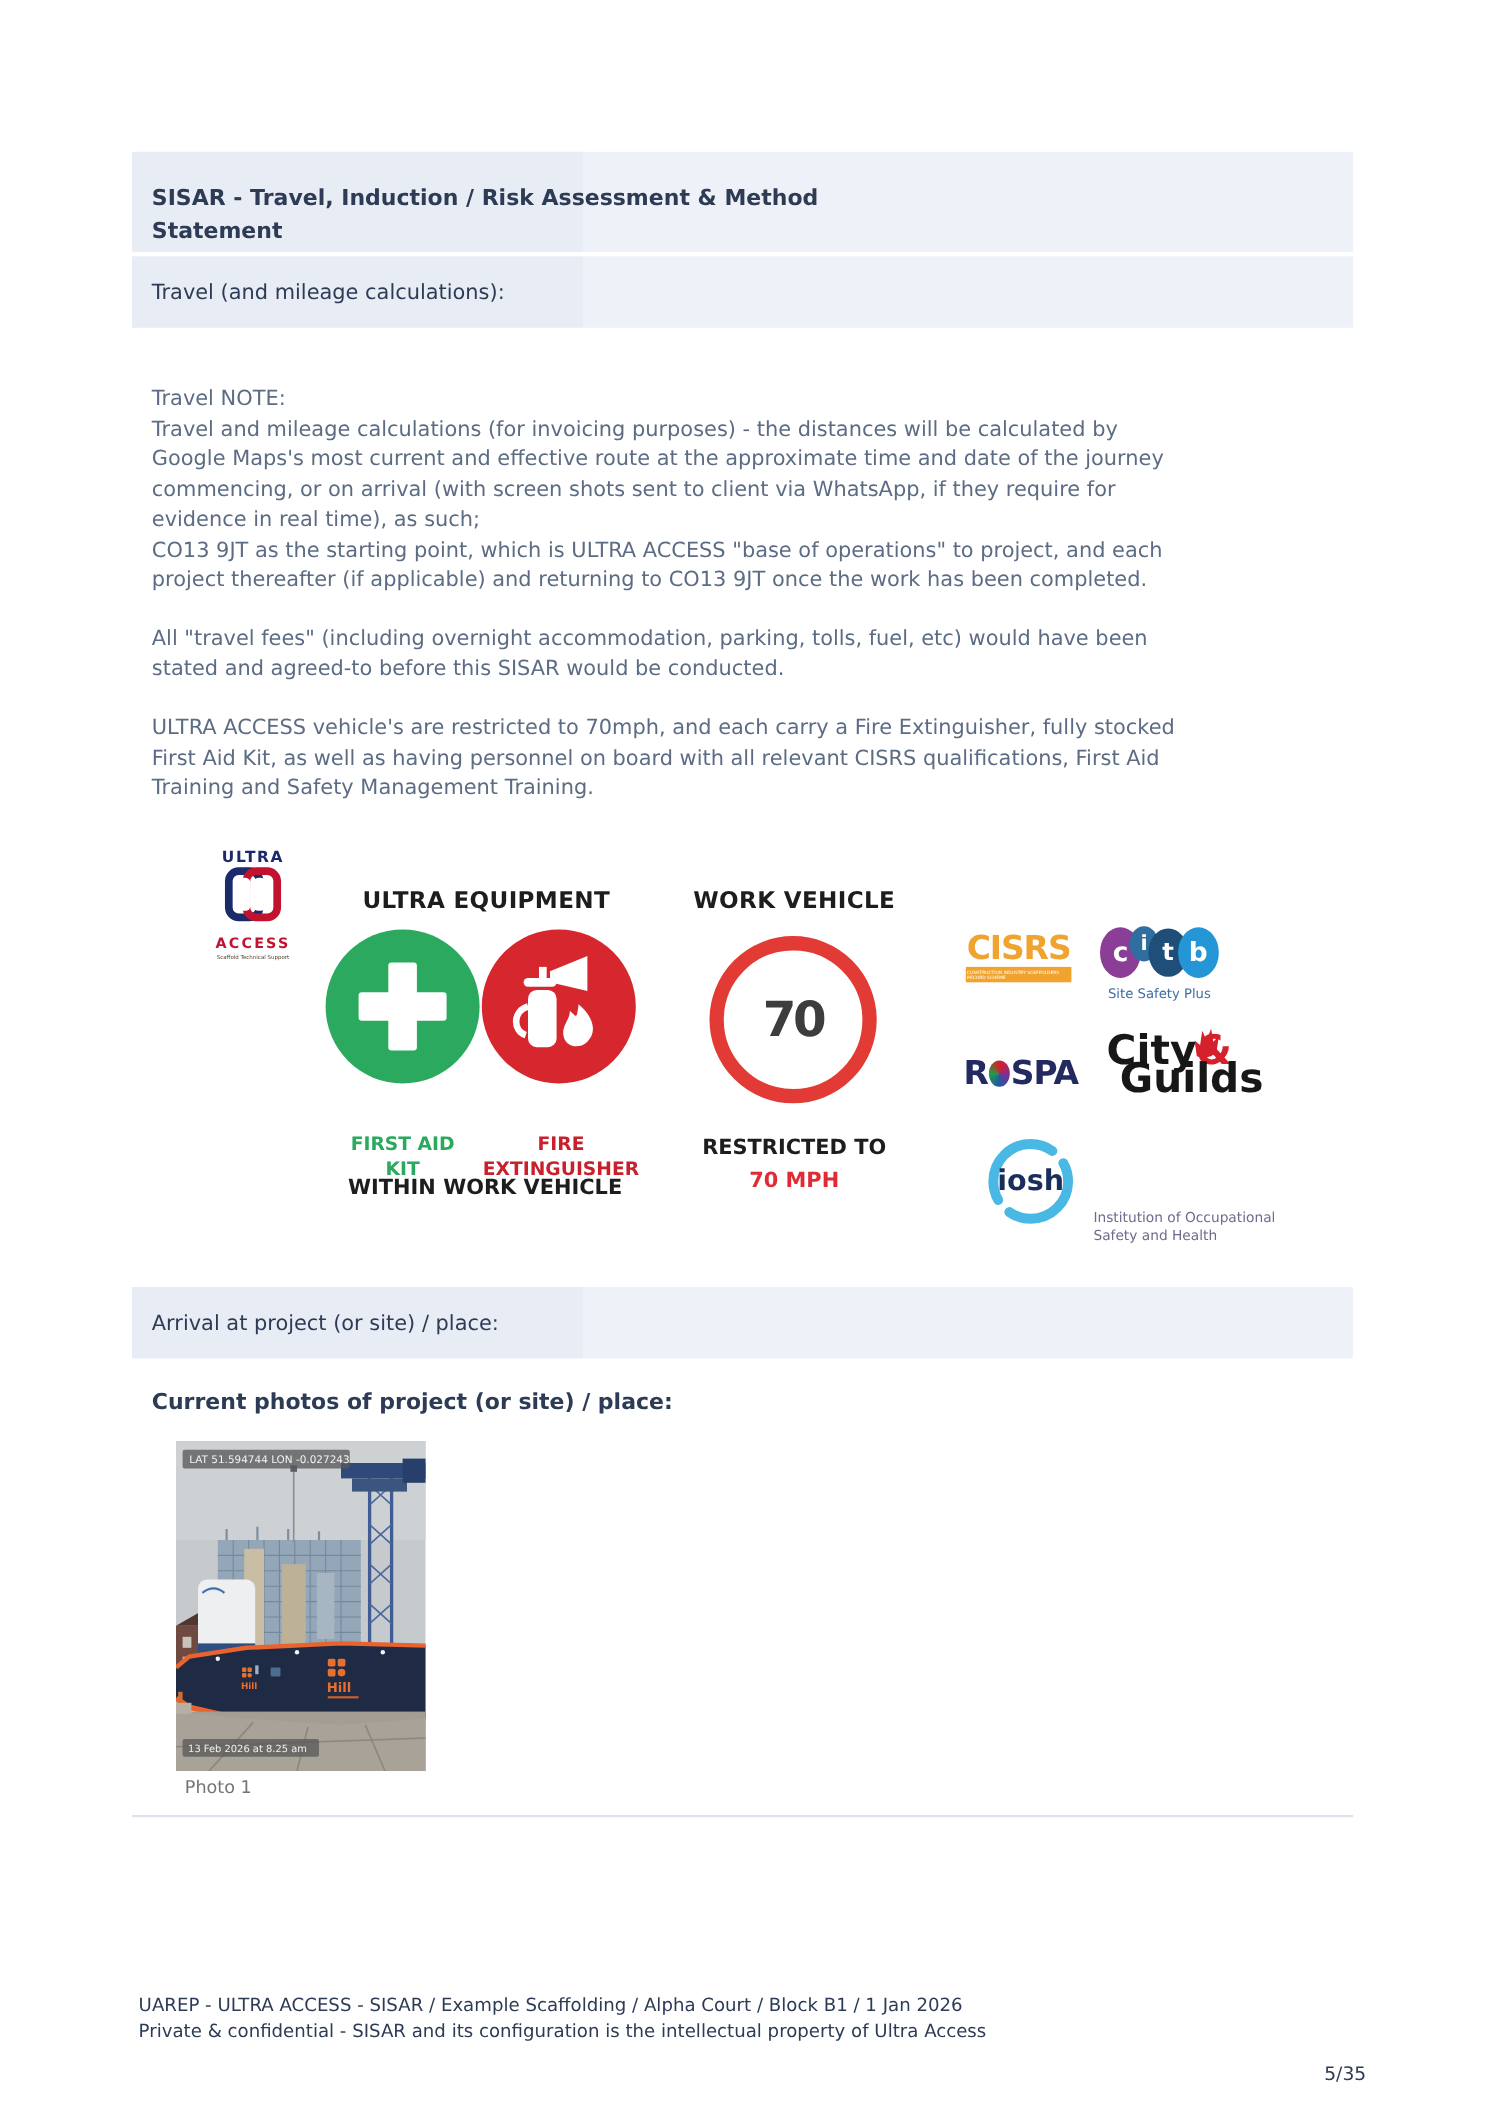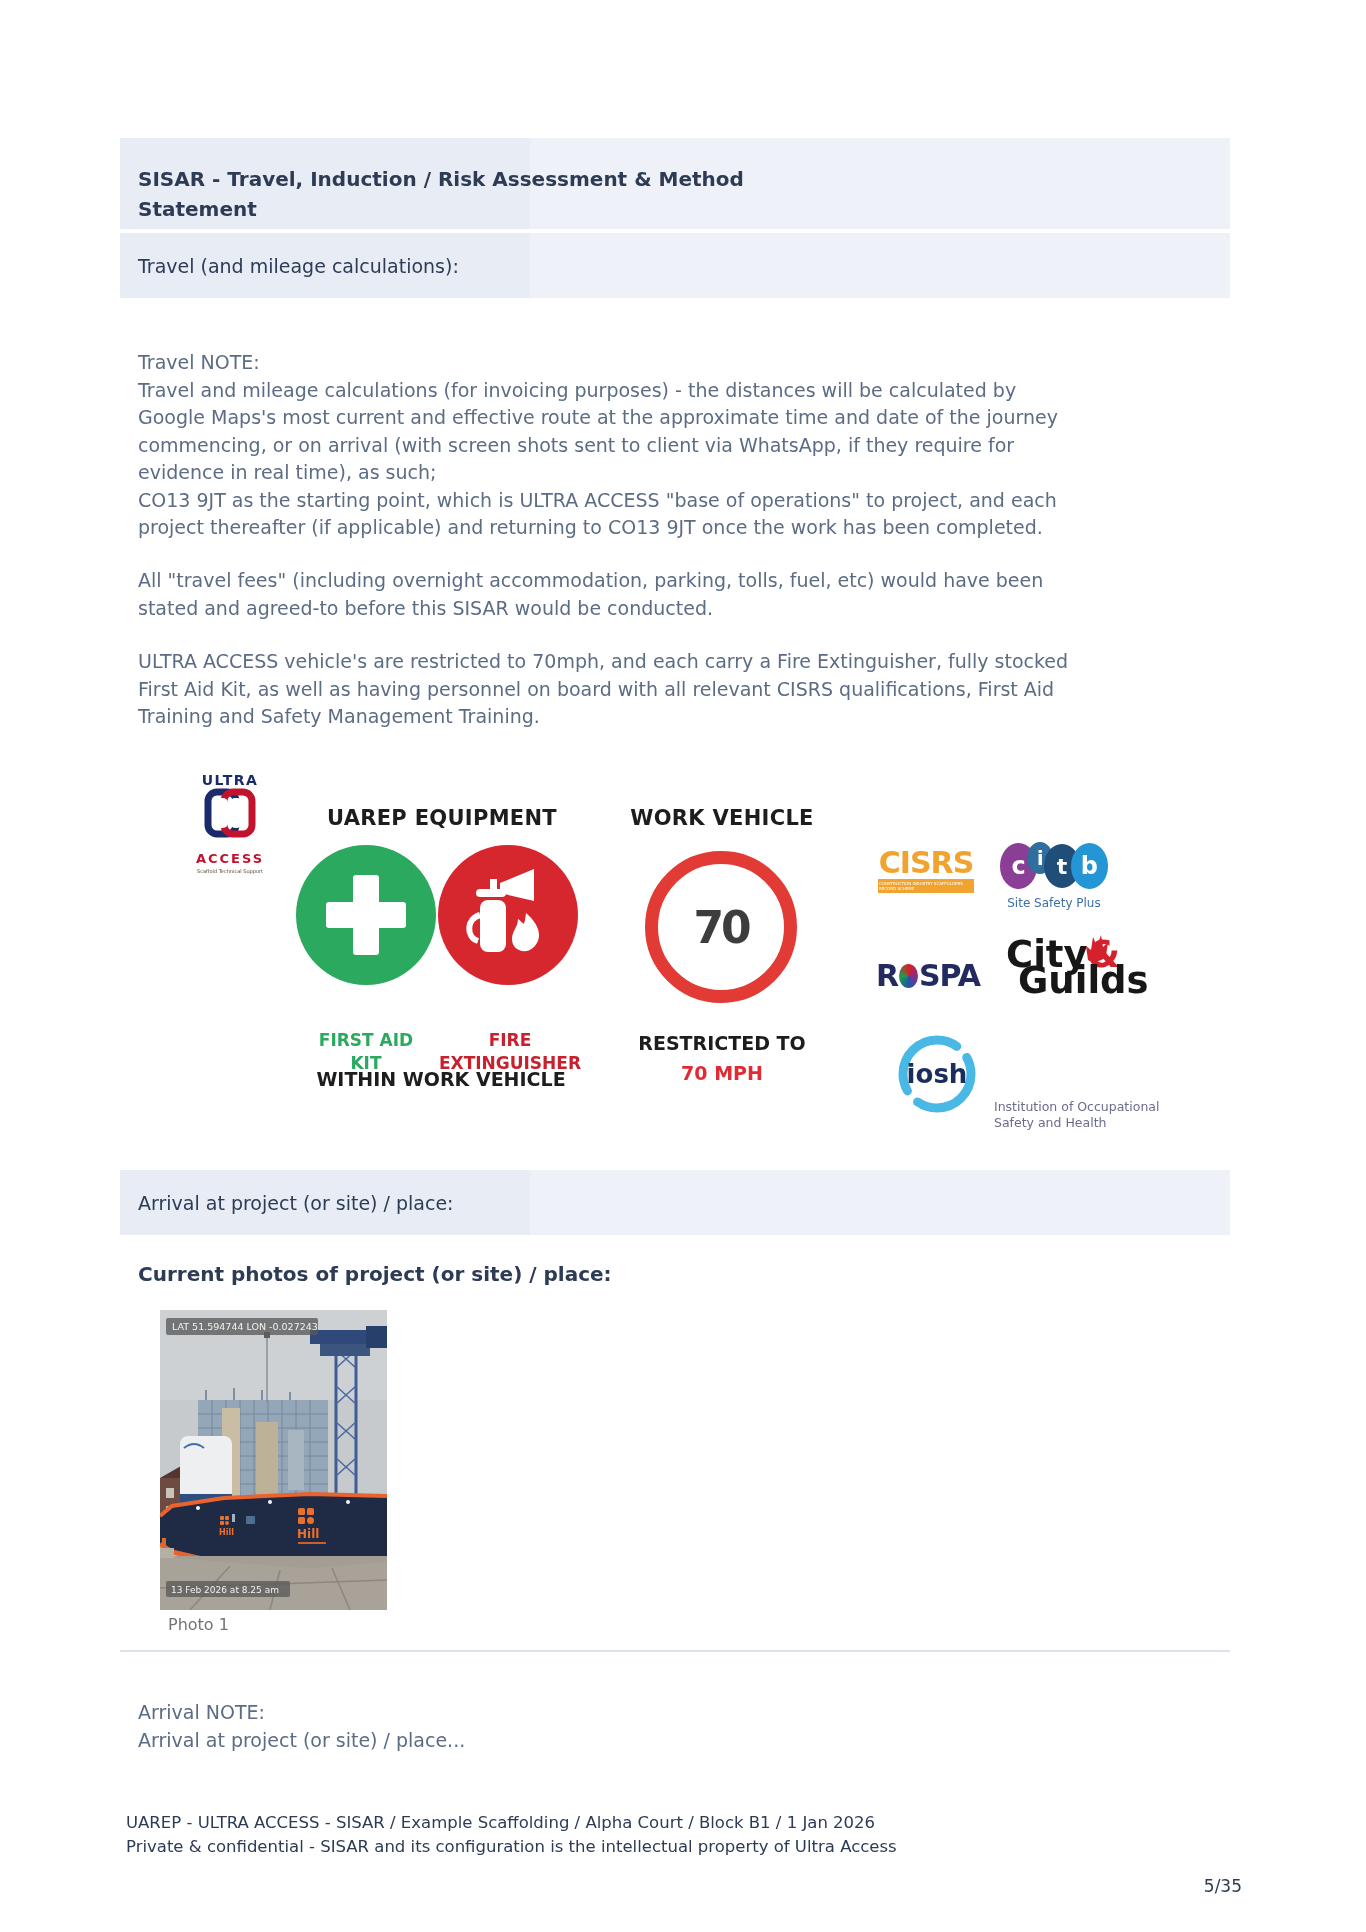--- a/index.html
+++ b/index.html
@@ -129,21 +129,21 @@
         <rect x="5" y="4" width="28" height="42" rx="9" fill="none" stroke="#1b2a6b" stroke-width="7"></rect>
         <rect x="21" y="4" width="28" height="42" rx="9" fill="none" stroke="#c1122f" stroke-width="7"></rect>
         <rect x="13" y="10" width="12" height="30" rx="5" fill="#ffffff"></rect>
         <rect x="27" y="10" width="12" height="30" rx="5" fill="#ffffff"></rect>
       </svg>
     </div>
     <div class="u2">ACCESS</div>
     <div class="u3">Scaffold Technical Support</div>
   </div>
 
-  <div class="col-h" style="left:290px; top:806px; width:304px;">UAREP EQUIPMENT</div>
+  <div class="col-h" style="left:290px; top:806px; width:304px;">ULTRA EQUIPMENT</div>
   <div class="circle-green">
     <div class="plus-v"></div>
     <div class="plus-h"></div>
   </div>
   <div class="circle-red">
     <svg width="140" height="140" viewBox="0 0 140 140">
       <rect x="42" y="55" width="26" height="52" rx="8" fill="#ffffff"></rect>
       <rect x="38" y="44" width="30" height="8" rx="4" fill="#ffffff"></rect>
       <rect x="52" y="34" width="7" height="12" fill="#ffffff"></rect>
       <polygon points="62,38 96,24 96,56 62,48" fill="#ffffff"></polygon>
@@ -322,22 +322,20 @@
       </g>
       <g>
         <rect x="6" y="271" width="124" height="16" rx="2" fill="#5a5a5a" opacity="0.78"></rect>
         <text x="11" y="282.5" font-size="9" fill="#f2f2f2">13 Feb 2026 at 8.25 am</text>
       </g>
     </svg>
   </div>
 
   <div class="photo-cap">Photo 1</div>
   <div class="divider"></div>
-  <div class="arrival-note pre">Arrival NOTE:
-Arrival at project (or site) / place...</div>
 
   <div class="footer">
     <div>UAREP - ULTRA ACCESS - SISAR / Example Scaffolding / Alpha Court / Block B1 / 1 Jan 2026</div>
     <div>Private &amp; confidential - SISAR and its configuration is the intellectual property of Ultra Access</div>
   </div>
   <div class="pagenum">5/35</div>
 
 </div>
 
 </body></html>

